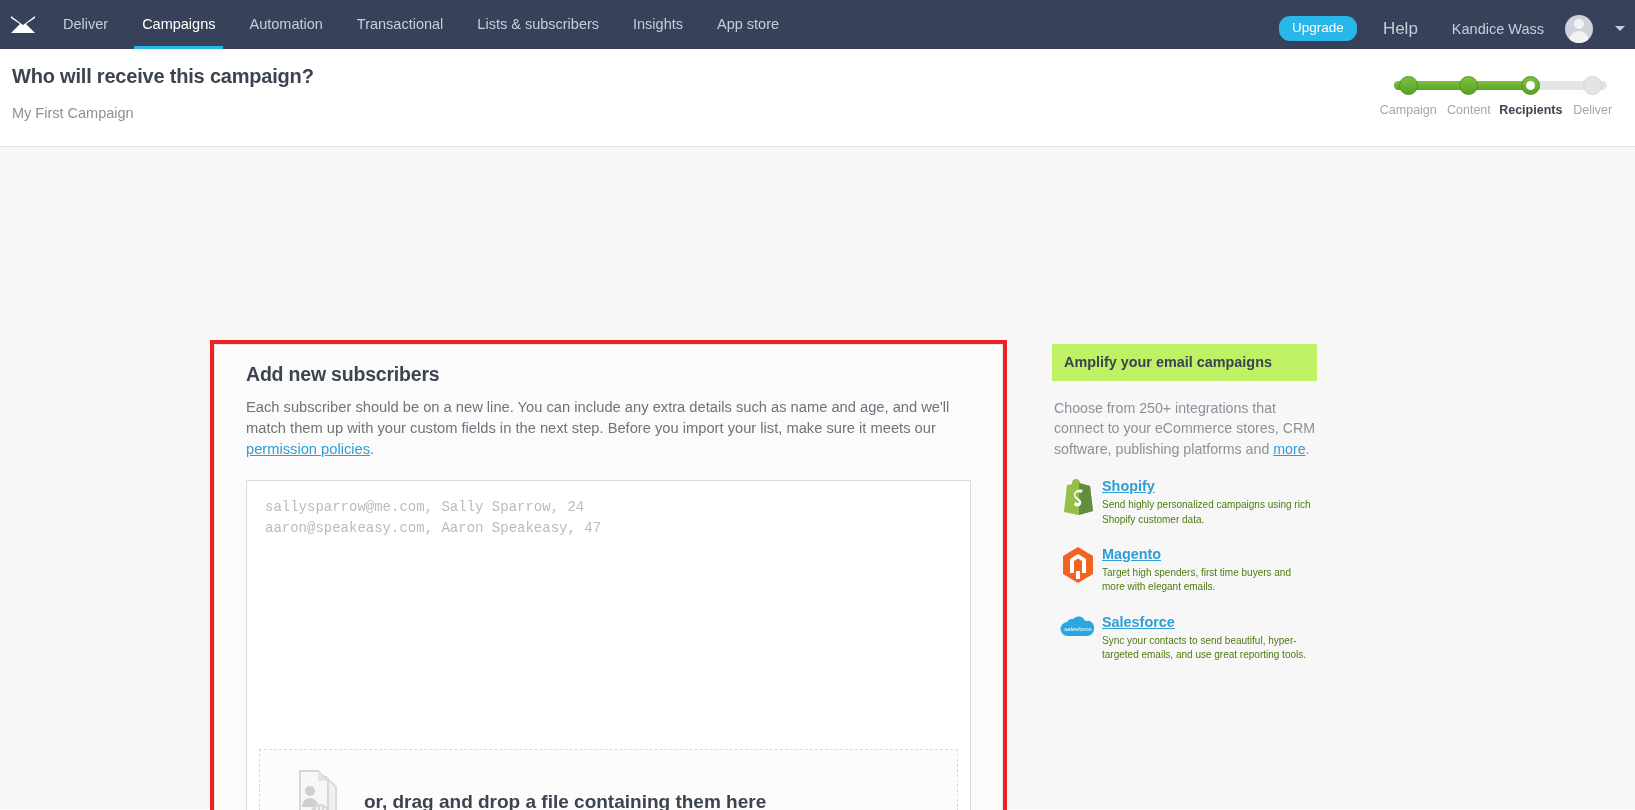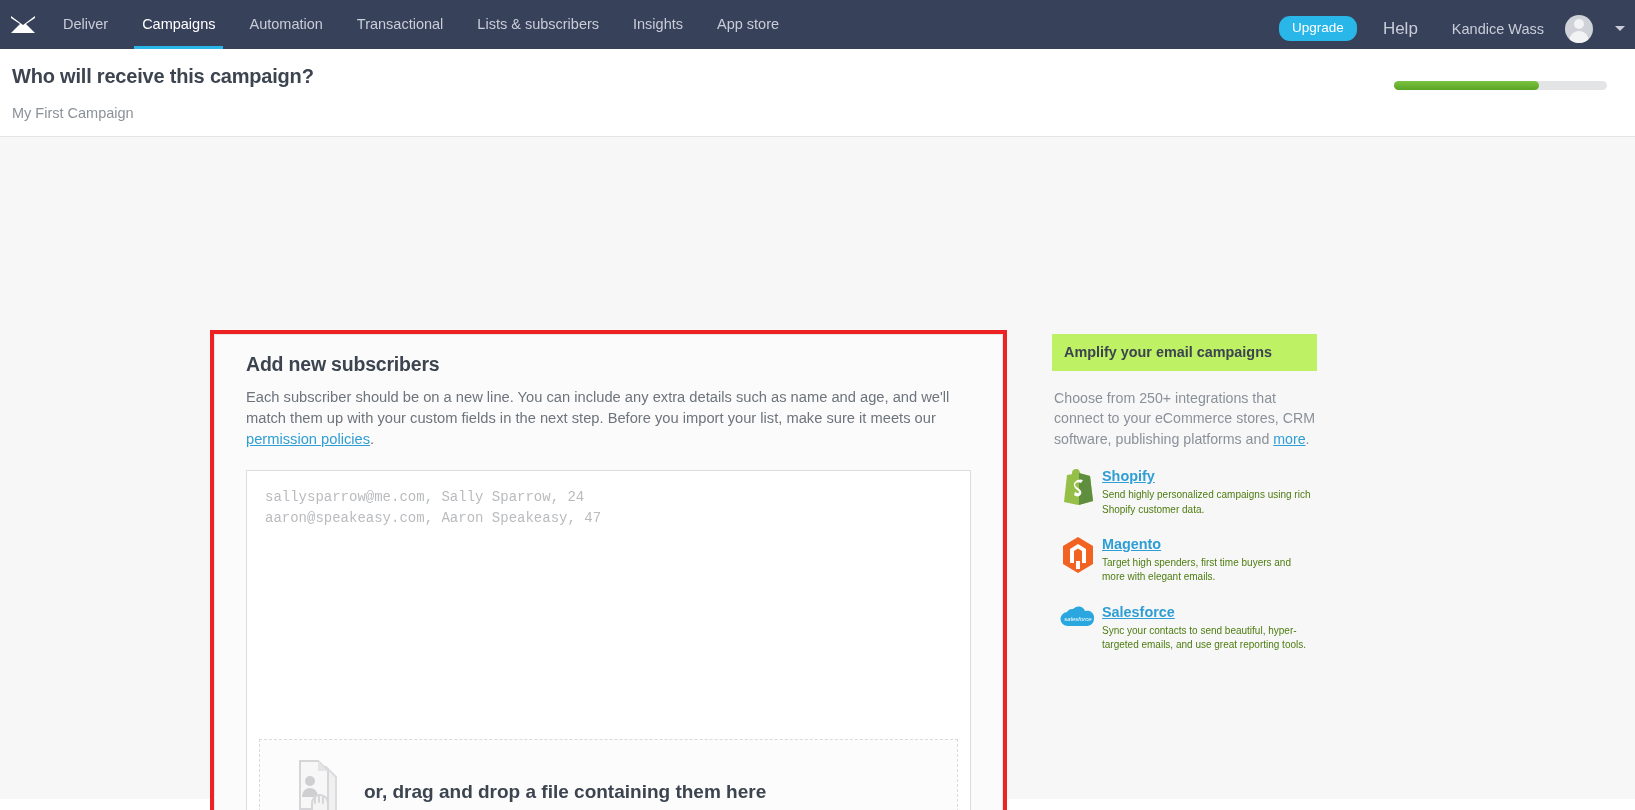--- a/index.html
+++ b/index.html
@@ -98,21 +98,21 @@
     margin-left: 10px;
     width: 0; height: 0;
     border-left: 5px solid transparent;
     border-right: 5px solid transparent;
     border-top: 5px solid #c8cdd8;
     cursor: pointer;
   }
 
   
   .pagehead {
-    height: 88px;
+    height: 98px;
     background: #fff;
     border-bottom: 1px solid #e2e4e7;
     position: relative;
   }
   .page-title {
     position: absolute;
     left: 12px; top: 16px;
     font-size: 20px;
     font-weight: bold;
     color: #3c4450;
@@ -347,20 +347,38 @@
   </div>
 </div>
 
 <div class="pagehead">
   <div class="page-title">Who will receive this campaign?</div>
   <div class="page-sub">My First Campaign</div>
 
   <div class="stepper">
     <div class="step-track"></div>
     <div class="step-fill"></div>
+    <div class="steps">
+      <div class="step done">
+        <div class="step-dot"></div>
+        <div class="step-label">Campaign</div>
+      </div>
+      <div class="step done">
+        <div class="step-dot"></div>
+        <div class="step-label">Content</div>
+      </div>
+      <div class="step current">
+        <div class="step-dot"></div>
+        <div class="step-label">Recipients</div>
+      </div>
+      <div class="step">
+        <div class="step-dot"></div>
+        <div class="step-label">Deliver</div>
+      </div>
+    </div>
   </div>
 </div>
 
 <div class="body-area">
 
   <div class="card">
     <div class="card-title">Add new subscribers</div>
     <div class="card-desc">
       <span>Each subscriber should be on a new line. You can include any extra details such as name and age, and we'll match them up with your custom fields in the next step. Before you import your list, make sure it meets our </span><a href="#">permission policies</a><span>.</span>
     </div>

